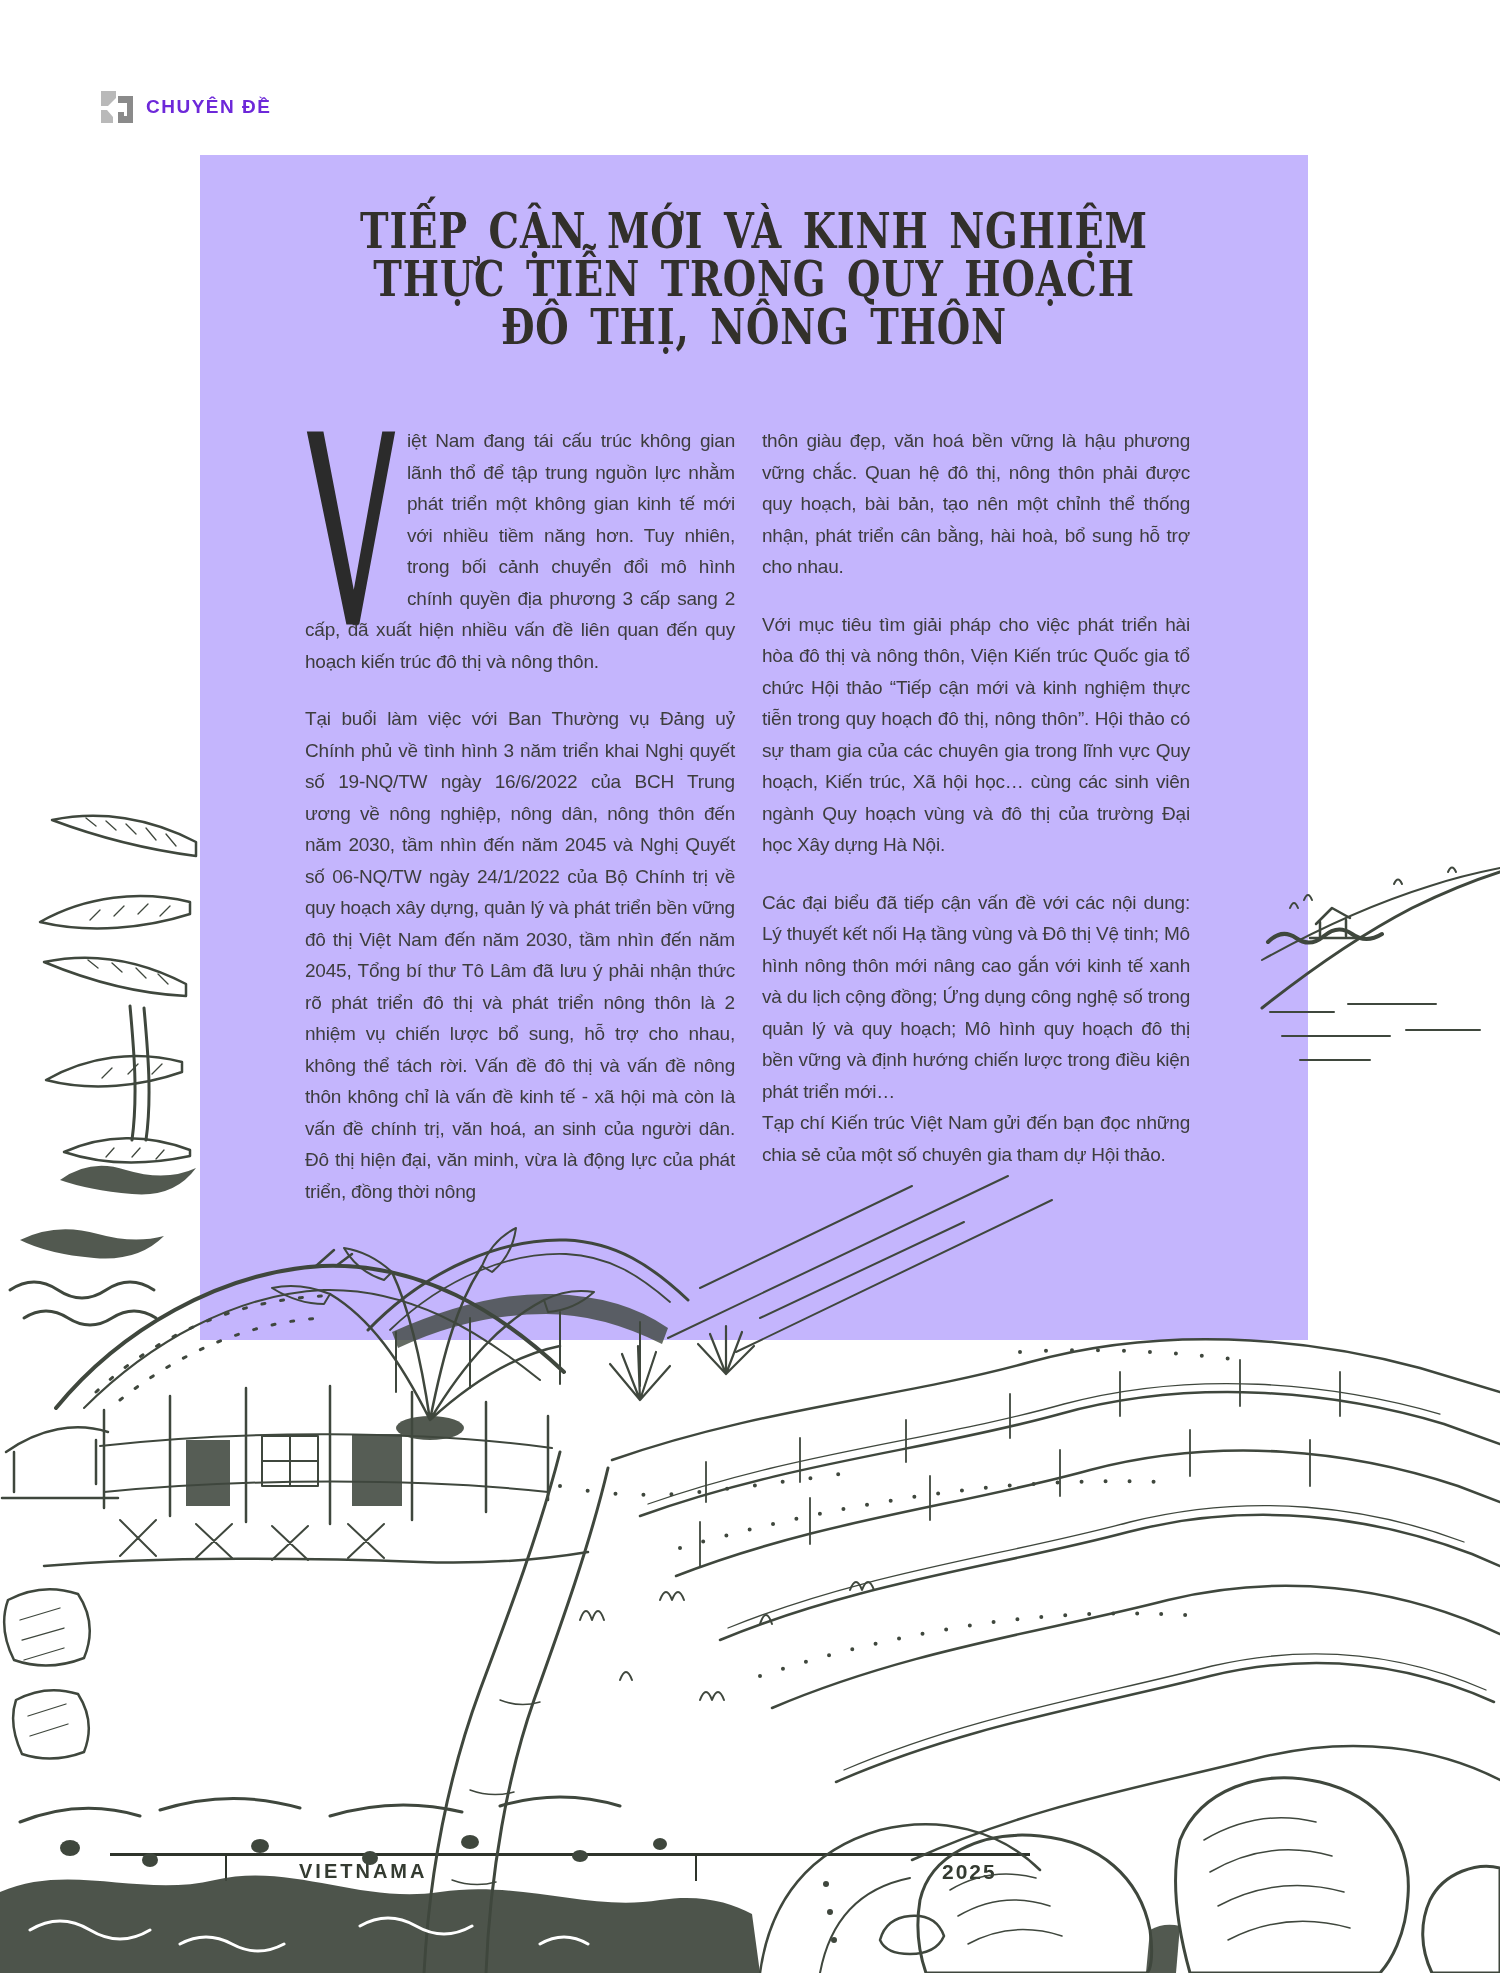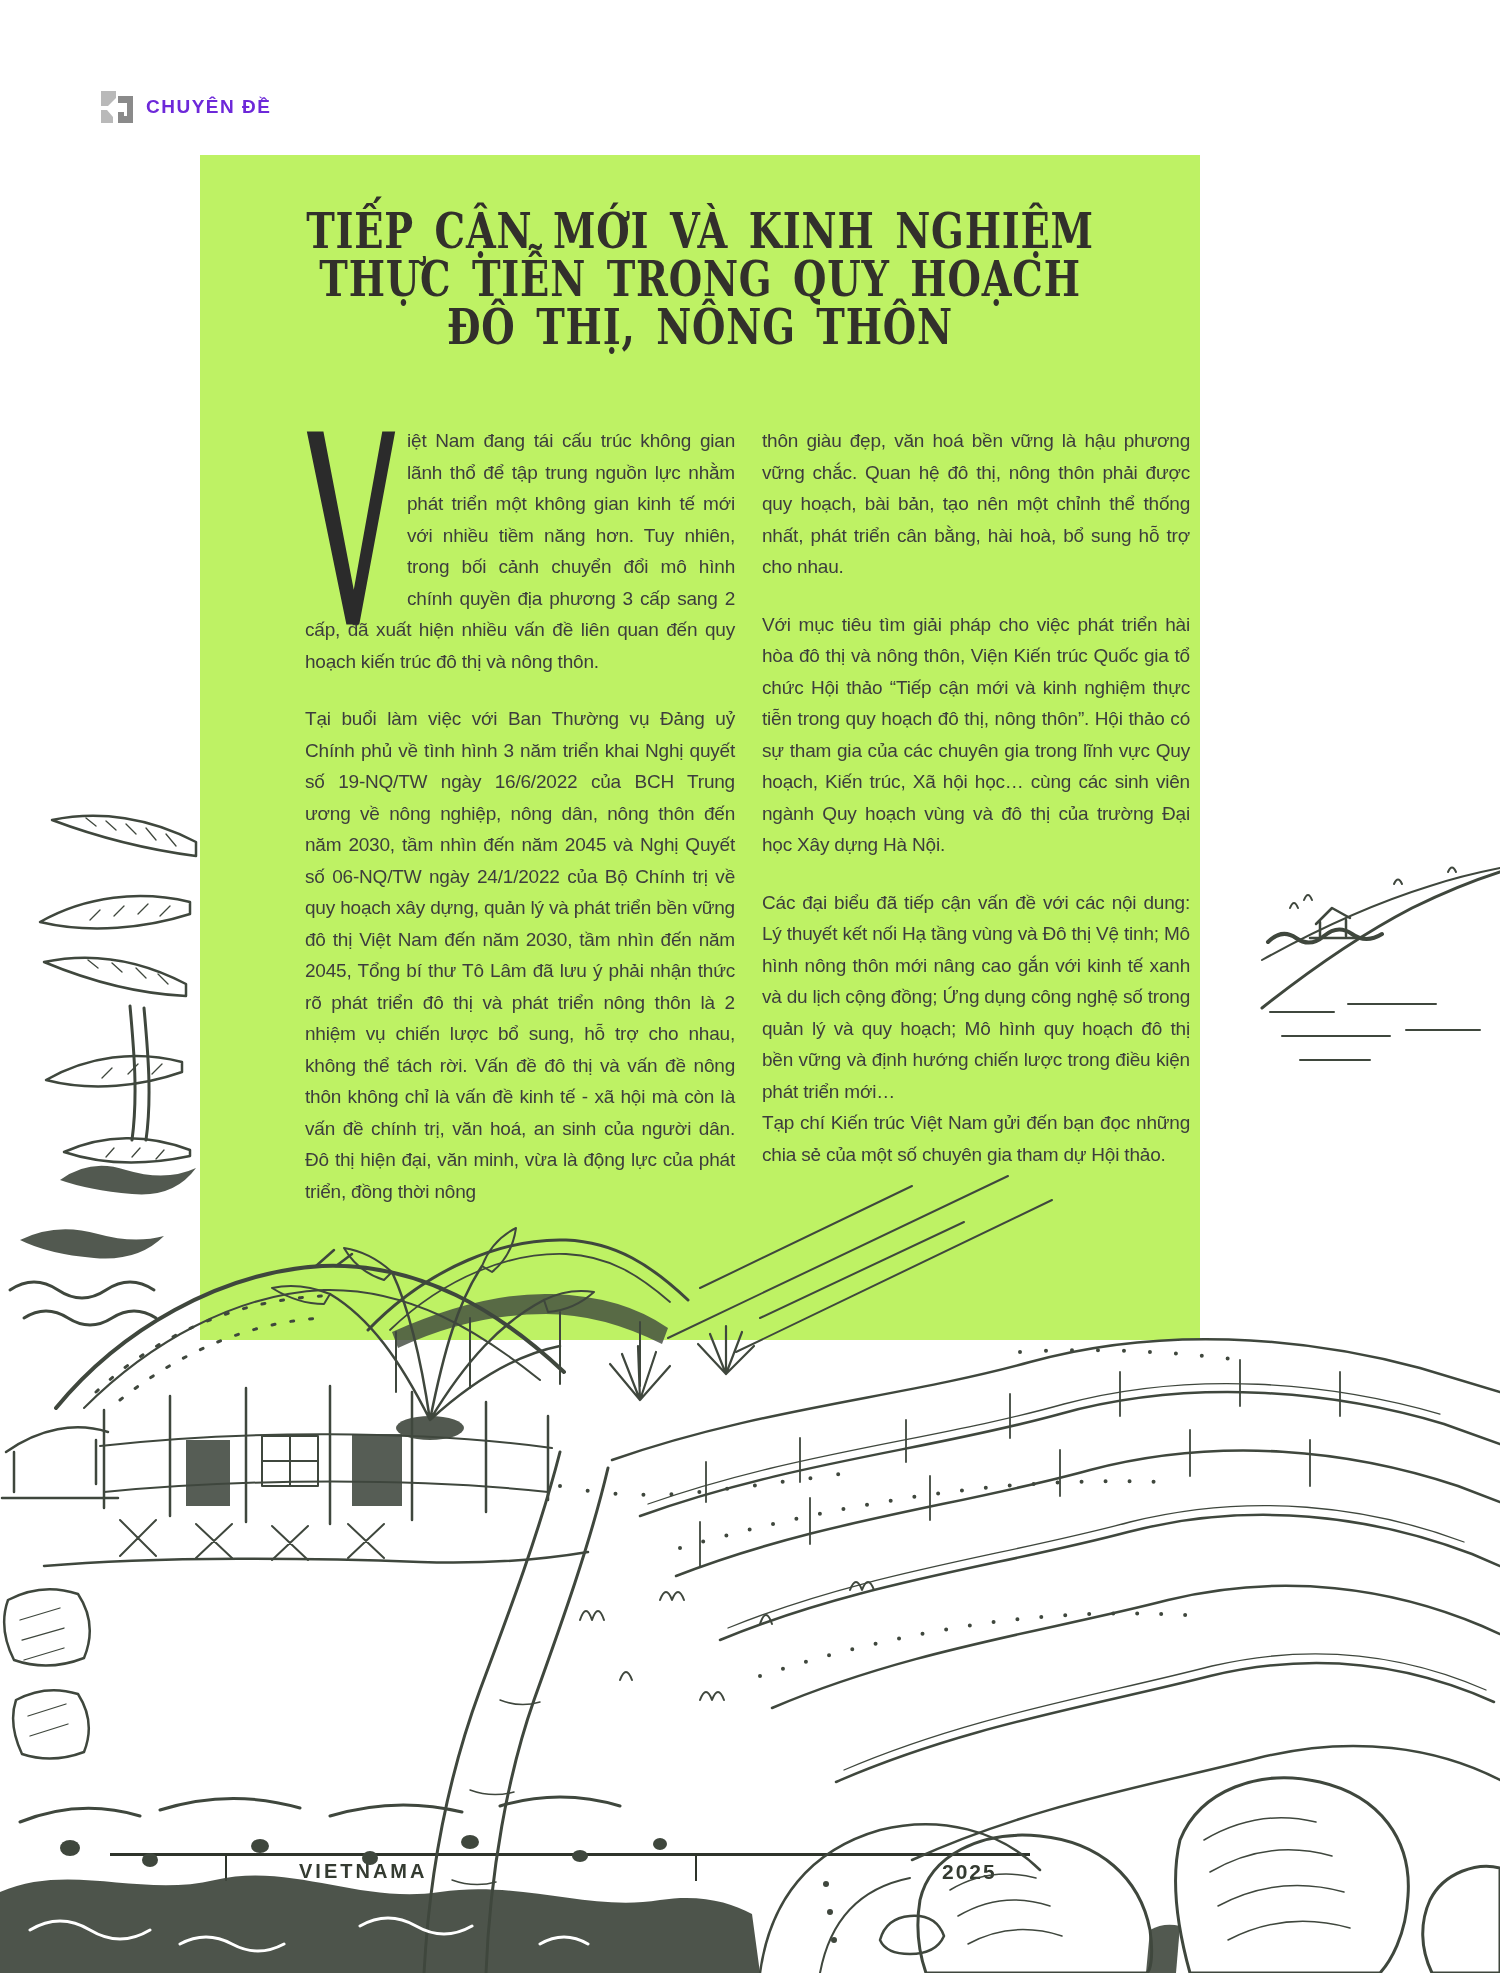--- a/index.html
+++ b/index.html
@@ -10,22 +10,22 @@
   }
   
   .header{position:absolute;left:100px;top:90px;display:flex;align-items:center;gap:12px;z-index:3;}
   .logo{width:34px;height:34px;display:block;}
   .section-label{
     font-size:19px;font-weight:700;letter-spacing:1.5px;color:#6d28d9;
     font-family:"Liberation Sans", sans-serif;
   }
   
   .article-box{
-    position:absolute;left:200px;top:155px;width:1000px;height:1185px;
-    background:#bef264;z-index:2;
+    position:absolute;left:200px;top:155px;width:1108px;height:1185px;
+    background:#c4b5fd;z-index:2;
   }
   .article-title{
     margin:0;padding-top:52px;text-align:center;
     font-family:"DejaVu Serif", serif;font-weight:700;
     font-size:48px;line-height:48px;color:#32302b;
   }
   .title-line{display:block;transform:scaleX(.8);transform-origin:50% 50%;
     letter-spacing:1px;word-spacing:8px;white-space:nowrap;}
   .col{
     position:absolute;top:270px;width:430px;
@@ -83,21 +83,21 @@
       <span class="sr">V</span>
       <svg width="92" height="198" viewBox="0 0 100 210" aria-hidden="true">
         <polygon points="2,0 20,0 53,172 84,0 98,0 59,210 45,210" fill="#2b2b2b"></polygon>
       </svg>
     </div>
     <p>iệt Nam đang tái cấu trúc không gian lãnh thổ để tập trung nguồn lực nhằm phát triển một không gian kinh tế mới với nhiều tiềm năng hơn. Tuy nhiên, trong bối cảnh chuyển đổi mô hình chính quyền địa phương 3 cấp sang 2 cấp, đã xuất hiện nhiều vấn đề liên quan đến quy hoạch kiến trúc đô thị và nông thôn.</p>
     <p>Tại buổi làm việc với Ban Thường vụ Đảng uỷ Chính phủ về tình hình 3 năm triển khai Nghị quyết số 19-NQ/TW ngày 16/6/2022 của BCH Trung ương về nông nghiệp, nông dân, nông thôn đến năm 2030, tầm nhìn đến năm 2045 và Nghị Quyết số 06-NQ/TW ngày 24/1/2022 của Bộ Chính trị về quy hoạch xây dựng, quản lý và phát triển bền vững đô thị Việt Nam đến năm 2030, tầm nhìn đến năm 2045, Tổng bí thư Tô Lâm đã lưu ý phải nhận thức rõ phát triển đô thị và phát triển nông thôn là 2 nhiệm vụ chiến lược bổ sung, hỗ trợ cho nhau, không thể tách rời. Vấn đề đô thị và vấn đề nông thôn không chỉ là vấn đề kinh tế - xã hội mà còn là vấn đề chính trị, văn hoá, an sinh của người dân. Đô thị hiện đại, văn minh, vừa là động lực của phát triển, đồng thời nông</p>
   </div>
 
   <div class="col col-2">
-    <p>thôn giàu đẹp, văn hoá bền vững là hậu phương vững chắc. Quan hệ đô thị, nông thôn phải được quy hoạch, bài bản, tạo nên một chỉnh thể thống nhất, phát triển cân bằng, hài hoà, bổ sung hỗ trợ cho nhau.</p>
+    <p>thôn giàu đẹp, văn hoá bền vững là hậu phương vững chắc. Quan hệ đô thị, nông thôn phải được quy hoạch, bài bản, tạo nên một chỉnh thể thống nhận, phát triển cân bằng, hài hoà, bổ sung hỗ trợ cho nhau.</p>
     <p>Với mục tiêu tìm giải pháp cho việc phát triển hài hòa đô thị và nông thôn, Viện Kiến trúc Quốc gia tổ chức Hội thảo “Tiếp cận mới và kinh nghiệm thực tiễn trong quy hoạch đô thị, nông thôn”. Hội thảo có sự tham gia của các chuyên gia trong lĩnh vực Quy hoạch, Kiến trúc, Xã hội học… cùng các sinh viên ngành Quy hoạch vùng và đô thị của trường Đại học Xây dựng Hà Nội.</p>
     <p class="tight">Các đại biểu đã tiếp cận vấn đề với các nội dung: Lý thuyết kết nối Hạ tầng vùng và Đô thị Vệ tinh; Mô hình nông thôn mới nâng cao gắn với kinh tế xanh và du lịch cộng đồng; Ứng dụng công nghệ số trong quản lý và quy hoạch; Mô hình quy hoạch đô thị bền vững và định hướng chiến lược trong điều kiện phát triển mới…</p>
     <p>Tạp chí Kiến trúc Việt Nam gửi đến bạn đọc những chia sẻ của một số chuyên gia tham dự Hội thảo.</p>
   </div>
 </div>
 
 <div class="footer">
   <div class="footer-rule"></div>
   <div class="footer-tick" style="left:225px"></div>
   <div class="footer-tick" style="left:695px"></div>

